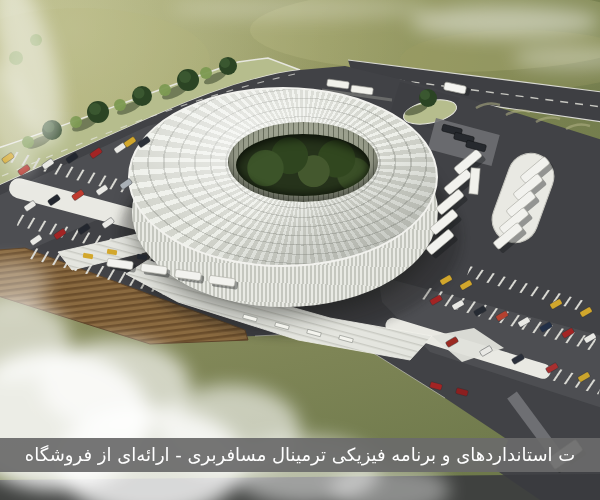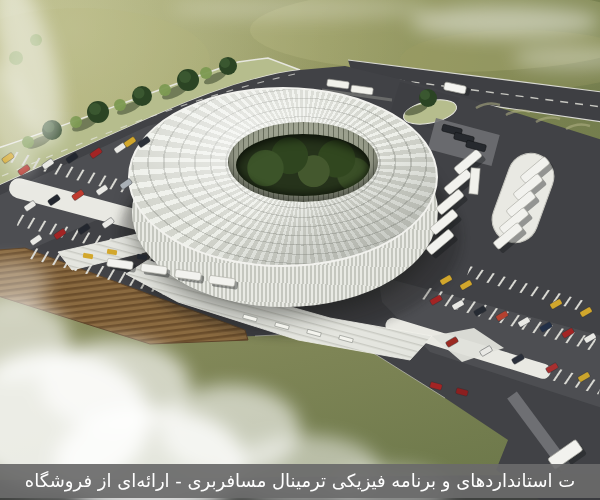--- a/index.html
+++ b/index.html
@@ -41,21 +41,21 @@
       radial-gradient(circle at 22% 55%, #3c5429 0 16%, rgba(0,0,0,0) 17%),
       radial-gradient(circle at 40% 35%, #2f451f 0 20%, rgba(0,0,0,0) 21%),
       radial-gradient(circle at 58% 60%, #44582e 0 18%, rgba(0,0,0,0) 19%),
       radial-gradient(circle at 75% 40%, #31471f 0 17%, rgba(0,0,0,0) 18%),
       radial-gradient(circle at 88% 65%, #3a4f27 0 13%, rgba(0,0,0,0) 14%),
       #26331b;
     box-shadow:inset 0 5px 10px rgba(0,0,0,.6), inset 0 -3px 6px rgba(0,0,0,.4);
   }
   #over{z-index:6;}
   .banner{
-    position:absolute;z-index:7;left:0;top:464px;width:600px;height:34px;
+    position:absolute;z-index:7;left:0;top:438px;width:600px;height:34px;
     background:rgba(106,106,106,.93);
     display:flex;align-items:center;justify-content:center;overflow:hidden;
   }
   .banner span{
     white-space:nowrap;direction:rtl;color:#fff;font-size:18px;line-height:34px;
   }
 </style>
 </head>
 <body>
 

